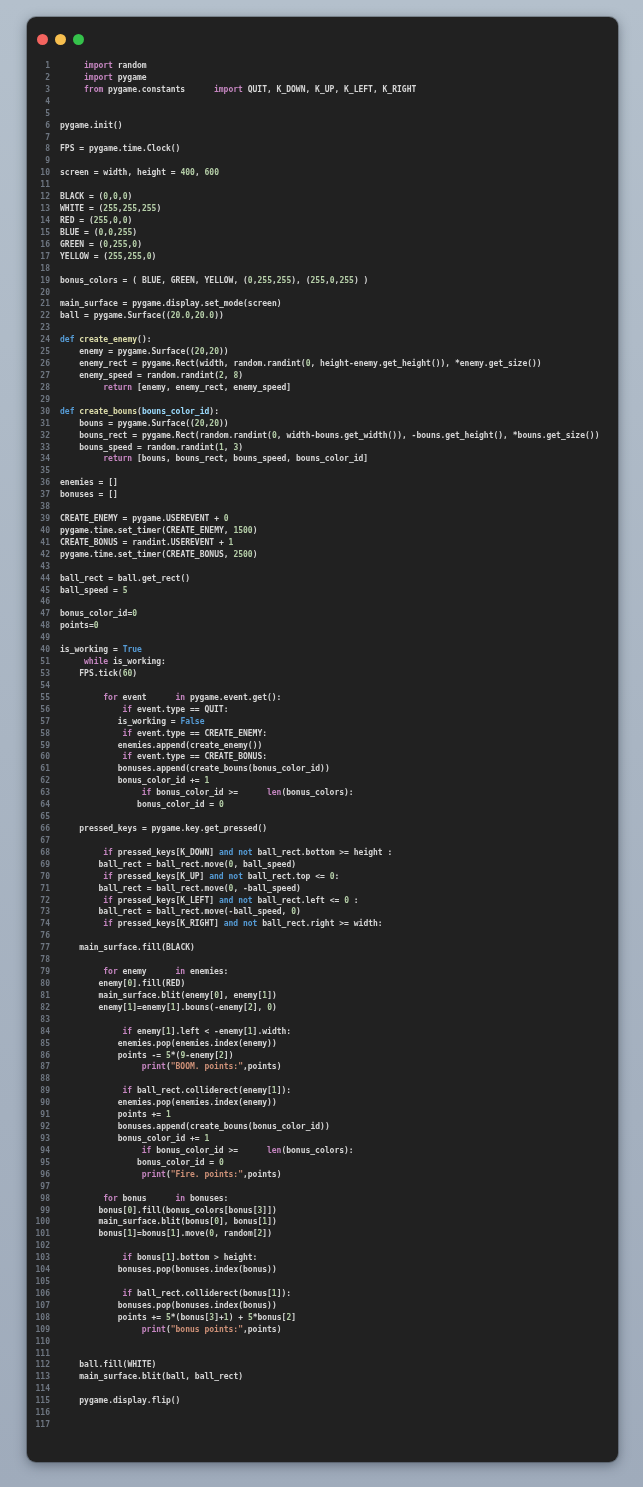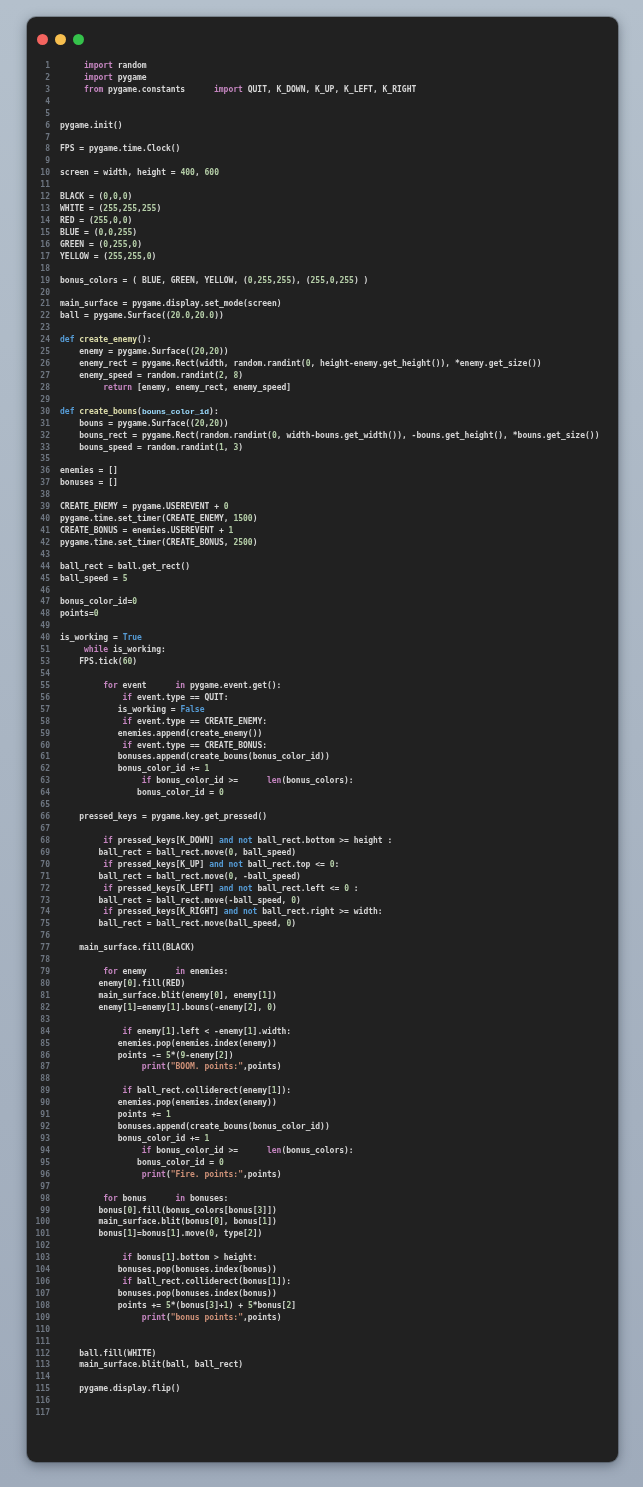--- a/index.html
+++ b/index.html
@@ -28,21 +28,21 @@
   .ln{
     width:23px;flex:none;text-align:right;margin-right:10px;
     color:var(--lineno,#6e7681);font-weight:bold;
   }
   .codetext{color:var(--plain,#d6d6d6);}
   .tk-k{color:var(--kw,#c586c0);margin-left:24px;}
   .tk-b{color:var(--kw2,#569cd6);}
   .tk-f{color:var(--fn,#dcdcaa);}
   .tk-n{color:var(--num,#b5cea8);}
   .tk-s{color:var(--str,#ce9178);}
-  .tk-a{color:var(--param,#9cdcfe);font-family:Liberation Mono, monospace;}
+  .tk-a{color:var(--param,#9cdcfe);}
   .tk-p{color:var(--plain,#d6d6d6);}
 </style>
 </head>
 <body>
 
 <div class="window">
   <div class="titlebar">
       <div class="dot" style="background: rgb(244, 100, 95);"></div>
       <div class="dot" style="background: rgb(247, 191, 79);"></div>
       <div class="dot" style="background: rgb(53, 194, 75);"></div>
@@ -75,27 +75,28 @@
         <div class="row"><span class="ln">24</span><span class="codetext"><span class="tk-b">def </span><span class="tk-f">create_enemy</span><span class="tk-p">():</span></span></div>
         <div class="row"><span class="ln">25</span><span class="codetext"><span class="tk-p">    enemy = pygame.Surface((</span><span class="tk-n">20</span><span class="tk-p">,</span><span class="tk-n">20</span><span class="tk-p">))</span></span></div>
         <div class="row"><span class="ln">26</span><span class="codetext"><span class="tk-p">    enemy_rect = pygame.Rect(width, random.randint(</span><span class="tk-n">0</span><span class="tk-p">, height-enemy.get_height()), *enemy.get_size())</span></span></div>
         <div class="row"><span class="ln">27</span><span class="codetext"><span class="tk-p">    enemy_speed = random.randint(</span><span class="tk-n">2</span><span class="tk-p">, </span><span class="tk-n">8</span><span class="tk-p">)</span></span></div>
         <div class="row"><span class="ln">28</span><span class="codetext"><span class="tk-p">    </span><span class="tk-k">return</span><span class="tk-p"> [enemy, enemy_rect, enemy_speed]</span></span></div>
         <div class="row"><span class="ln">29</span><span class="codetext"></span></div>
         <div class="row"><span class="ln">30</span><span class="codetext"><span class="tk-b">def </span><span class="tk-f">create_bouns</span><span class="tk-p">(</span><span class="tk-a">bouns_color_id</span><span class="tk-p">):</span></span></div>
         <div class="row"><span class="ln">31</span><span class="codetext"><span class="tk-p">    bouns = pygame.Surface((</span><span class="tk-n">20</span><span class="tk-p">,</span><span class="tk-n">20</span><span class="tk-p">))</span></span></div>
         <div class="row"><span class="ln">32</span><span class="codetext"><span class="tk-p">    bouns_rect = pygame.Rect(random.randint(</span><span class="tk-n">0</span><span class="tk-p">, width-bouns.get_width()), -bouns.get_height(), *bouns.get_size())</span></span></div>
         <div class="row"><span class="ln">33</span><span class="codetext"><span class="tk-p">    bouns_speed = random.randint(</span><span class="tk-n">1</span><span class="tk-p">, </span><span class="tk-n">3</span><span class="tk-p">)</span></span></div>
+        <div class="row"><span class="ln">34</span><span class="codetext"><span class="tk-p">    </span><span class="tk-k">return</span><span class="tk-p"> [bouns, bouns_rect, bouns_speed, bouns_color_id]</span></span></div>
         <div class="row"><span class="ln">35</span><span class="codetext"></span></div>
         <div class="row"><span class="ln">36</span><span class="codetext"><span class="tk-p">enemies = []</span></span></div>
         <div class="row"><span class="ln">37</span><span class="codetext"><span class="tk-p">bonuses = []</span></span></div>
         <div class="row"><span class="ln">38</span><span class="codetext"></span></div>
         <div class="row"><span class="ln">39</span><span class="codetext"><span class="tk-p">CREATE_ENEMY = pygame.USEREVENT + </span><span class="tk-n">0</span></span></div>
         <div class="row"><span class="ln">40</span><span class="codetext"><span class="tk-p">pygame.time.set_timer(CREATE_ENEMY, </span><span class="tk-n">1500</span><span class="tk-p">)</span></span></div>
-        <div class="row"><span class="ln">41</span><span class="codetext"><span class="tk-p">CREATE_BONUS = enemies.USEREVENT + </span><span class="tk-n">1</span></span></div>
+        <div class="row"><span class="ln">41</span><span class="codetext"><span class="tk-p">CREATE_BONUS = randint.USEREVENT + </span><span class="tk-n">1</span></span></div>
         <div class="row"><span class="ln">42</span><span class="codetext"><span class="tk-p">pygame.time.set_timer(CREATE_BONUS, </span><span class="tk-n">2500</span><span class="tk-p">)</span></span></div>
         <div class="row"><span class="ln">43</span><span class="codetext"></span></div>
         <div class="row"><span class="ln">44</span><span class="codetext"><span class="tk-p">ball_rect = ball.get_rect()</span></span></div>
         <div class="row"><span class="ln">45</span><span class="codetext"><span class="tk-p">ball_speed = </span><span class="tk-n">5</span></span></div>
         <div class="row"><span class="ln">46</span><span class="codetext"></span></div>
         <div class="row"><span class="ln">47</span><span class="codetext"><span class="tk-p">bonus_color_id=</span><span class="tk-n">0</span></span></div>
         <div class="row"><span class="ln">48</span><span class="codetext"><span class="tk-p">points=</span><span class="tk-n">0</span></span></div>
         <div class="row"><span class="ln">49</span><span class="codetext"></span></div>
         <div class="row"><span class="ln">40</span><span class="codetext"><span class="tk-p">is_working = </span><span class="tk-b">True</span></span></div>
         <div class="row"><span class="ln">51</span><span class="codetext"><span class="tk-k">while</span><span class="tk-p"> is_working:</span></span></div>
@@ -114,21 +115,20 @@
         <div class="row"><span class="ln">65</span><span class="codetext"></span></div>
         <div class="row"><span class="ln">66</span><span class="codetext"><span class="tk-p">    pressed_keys = pygame.key.get_pressed()</span></span></div>
         <div class="row"><span class="ln">67</span><span class="codetext"></span></div>
         <div class="row"><span class="ln">68</span><span class="codetext"><span class="tk-p">    </span><span class="tk-k">if</span><span class="tk-p"> pressed_keys[K_DOWN] </span><span class="tk-b">and</span><span class="tk-p"> </span><span class="tk-b">not</span><span class="tk-p"> ball_rect.bottom &gt;= height :</span></span></div>
         <div class="row"><span class="ln">69</span><span class="codetext"><span class="tk-p">        ball_rect = ball_rect.move(</span><span class="tk-n">0</span><span class="tk-p">, ball_speed)</span></span></div>
         <div class="row"><span class="ln">70</span><span class="codetext"><span class="tk-p">    </span><span class="tk-k">if</span><span class="tk-p"> pressed_keys[K_UP] </span><span class="tk-b">and</span><span class="tk-p"> </span><span class="tk-b">not</span><span class="tk-p"> ball_rect.top &lt;= </span><span class="tk-n">0</span><span class="tk-p">:</span></span></div>
         <div class="row"><span class="ln">71</span><span class="codetext"><span class="tk-p">        ball_rect = ball_rect.move(</span><span class="tk-n">0</span><span class="tk-p">, -ball_speed)</span></span></div>
         <div class="row"><span class="ln">72</span><span class="codetext"><span class="tk-p">    </span><span class="tk-k">if</span><span class="tk-p"> pressed_keys[K_LEFT] </span><span class="tk-b">and</span><span class="tk-p"> </span><span class="tk-b">not</span><span class="tk-p"> ball_rect.left &lt;= </span><span class="tk-n">0</span><span class="tk-p"> :</span></span></div>
         <div class="row"><span class="ln">73</span><span class="codetext"><span class="tk-p">        ball_rect = ball_rect.move(-ball_speed, </span><span class="tk-n">0</span><span class="tk-p">)</span></span></div>
         <div class="row"><span class="ln">74</span><span class="codetext"><span class="tk-p">    </span><span class="tk-k">if</span><span class="tk-p"> pressed_keys[K_RIGHT] </span><span class="tk-b">and</span><span class="tk-p"> </span><span class="tk-b">not</span><span class="tk-p"> ball_rect.right &gt;= width:</span></span></div>
-        <div class="row"><span class="ln">75</span><span class="codetext"><span class="tk-p">        ball_rect = ball_rect.move(ball_speed, </span><span class="tk-n">0</span><span class="tk-p">)</span></span></div>
         <div class="row"><span class="ln">76</span><span class="codetext"></span></div>
         <div class="row"><span class="ln">77</span><span class="codetext"><span class="tk-p">    main_surface.fill(BLACK)</span></span></div>
         <div class="row"><span class="ln">78</span><span class="codetext"></span></div>
         <div class="row"><span class="ln">79</span><span class="codetext"><span class="tk-p">    </span><span class="tk-k">for</span><span class="tk-p"> enemy </span><span class="tk-k">in</span><span class="tk-p"> enemies:</span></span></div>
         <div class="row"><span class="ln">80</span><span class="codetext"><span class="tk-p">        enemy[</span><span class="tk-n">0</span><span class="tk-p">].fill(RED)</span></span></div>
         <div class="row"><span class="ln">81</span><span class="codetext"><span class="tk-p">        main_surface.blit(enemy[</span><span class="tk-n">0</span><span class="tk-p">], enemy[</span><span class="tk-n">1</span><span class="tk-p">])</span></span></div>
         <div class="row"><span class="ln">82</span><span class="codetext"><span class="tk-p">        enemy[</span><span class="tk-n">1</span><span class="tk-p">]=enemy[</span><span class="tk-n">1</span><span class="tk-p">].bouns(-enemy[</span><span class="tk-n">2</span><span class="tk-p">], </span><span class="tk-n">0</span><span class="tk-p">)</span></span></div>
         <div class="row"><span class="ln">83</span><span class="codetext"></span></div>
         <div class="row"><span class="ln">84</span><span class="codetext"><span class="tk-p">        </span><span class="tk-k">if</span><span class="tk-p"> enemy[</span><span class="tk-n">1</span><span class="tk-p">].left &lt; -enemy[</span><span class="tk-n">1</span><span class="tk-p">].width:</span></span></div>
         <div class="row"><span class="ln">85</span><span class="codetext"><span class="tk-p">            enemies.pop(enemies.index(enemy))</span></span></div>
@@ -140,24 +140,25 @@
         <div class="row"><span class="ln">91</span><span class="codetext"><span class="tk-p">            points += </span><span class="tk-n">1</span></span></div>
         <div class="row"><span class="ln">92</span><span class="codetext"><span class="tk-p">            bonuses.append(create_bouns(bonus_color_id))</span></span></div>
         <div class="row"><span class="ln">93</span><span class="codetext"><span class="tk-p">            bonus_color_id += </span><span class="tk-n">1</span></span></div>
         <div class="row"><span class="ln">94</span><span class="codetext"><span class="tk-p">            </span><span class="tk-k">if</span><span class="tk-p"> bonus_color_id &gt;= </span><span class="tk-k">len</span><span class="tk-p">(bonus_colors):</span></span></div>
         <div class="row"><span class="ln">95</span><span class="codetext"><span class="tk-p">                bonus_color_id = </span><span class="tk-n">0</span></span></div>
         <div class="row"><span class="ln">96</span><span class="codetext"><span class="tk-p">            </span><span class="tk-k">print</span><span class="tk-p">(</span><span class="tk-s">"Fire. points:"</span><span class="tk-p">,points)</span></span></div>
         <div class="row"><span class="ln">97</span><span class="codetext"></span></div>
         <div class="row"><span class="ln">98</span><span class="codetext"><span class="tk-p">    </span><span class="tk-k">for</span><span class="tk-p"> bonus </span><span class="tk-k">in</span><span class="tk-p"> bonuses:</span></span></div>
         <div class="row"><span class="ln">99</span><span class="codetext"><span class="tk-p">        bonus[</span><span class="tk-n">0</span><span class="tk-p">].fill(bonus_colors[bonus[</span><span class="tk-n">3</span><span class="tk-p">]])</span></span></div>
         <div class="row"><span class="ln">100</span><span class="codetext"><span class="tk-p">        main_surface.blit(bonus[</span><span class="tk-n">0</span><span class="tk-p">], bonus[</span><span class="tk-n">1</span><span class="tk-p">])</span></span></div>
-        <div class="row"><span class="ln">101</span><span class="codetext"><span class="tk-p">        bonus[</span><span class="tk-n">1</span><span class="tk-p">]=bonus[</span><span class="tk-n">1</span><span class="tk-p">].move(</span><span class="tk-n">0</span><span class="tk-p">, type[</span><span class="tk-n">2</span><span class="tk-p">])</span></span></div>
+        <div class="row"><span class="ln">101</span><span class="codetext"><span class="tk-p">        bonus[</span><span class="tk-n">1</span><span class="tk-p">]=bonus[</span><span class="tk-n">1</span><span class="tk-p">].move(</span><span class="tk-n">0</span><span class="tk-p">, random[</span><span class="tk-n">2</span><span class="tk-p">])</span></span></div>
         <div class="row"><span class="ln">102</span><span class="codetext"></span></div>
         <div class="row"><span class="ln">103</span><span class="codetext"><span class="tk-p">        </span><span class="tk-k">if</span><span class="tk-p"> bonus[</span><span class="tk-n">1</span><span class="tk-p">].bottom &gt; height:</span></span></div>
         <div class="row"><span class="ln">104</span><span class="codetext"><span class="tk-p">            bonuses.pop(bonuses.index(bonus))</span></span></div>
+        <div class="row"><span class="ln">105</span><span class="codetext"></span></div>
         <div class="row"><span class="ln">106</span><span class="codetext"><span class="tk-p">        </span><span class="tk-k">if</span><span class="tk-p"> ball_rect.colliderect(bonus[</span><span class="tk-n">1</span><span class="tk-p">]):</span></span></div>
         <div class="row"><span class="ln">107</span><span class="codetext"><span class="tk-p">            bonuses.pop(bonuses.index(bonus))</span></span></div>
         <div class="row"><span class="ln">108</span><span class="codetext"><span class="tk-p">            points += </span><span class="tk-n">5</span><span class="tk-p">*(bonus[</span><span class="tk-n">3</span><span class="tk-p">]+</span><span class="tk-n">1</span><span class="tk-p">) + </span><span class="tk-n">5</span><span class="tk-p">*bonus[</span><span class="tk-n">2</span><span class="tk-p">]</span></span></div>
         <div class="row"><span class="ln">109</span><span class="codetext"><span class="tk-p">            </span><span class="tk-k">print</span><span class="tk-p">(</span><span class="tk-s">"bonus points:"</span><span class="tk-p">,points)</span></span></div>
         <div class="row"><span class="ln">110</span><span class="codetext"></span></div>
         <div class="row"><span class="ln">111</span><span class="codetext"></span></div>
         <div class="row"><span class="ln">112</span><span class="codetext"><span class="tk-p">    ball.fill(WHITE)</span></span></div>
         <div class="row"><span class="ln">113</span><span class="codetext"><span class="tk-p">    main_surface.blit(ball, ball_rect)</span></span></div>
         <div class="row"><span class="ln">114</span><span class="codetext"></span></div>
         <div class="row"><span class="ln">115</span><span class="codetext"><span class="tk-p">    pygame.display.flip()</span></span></div>

